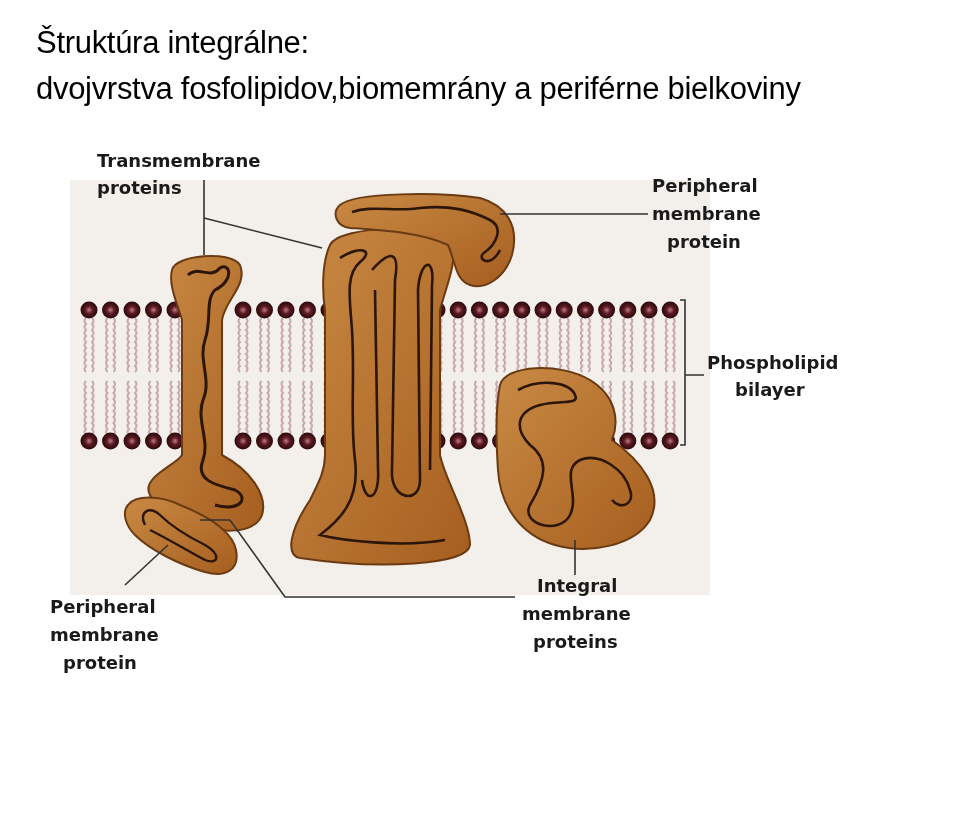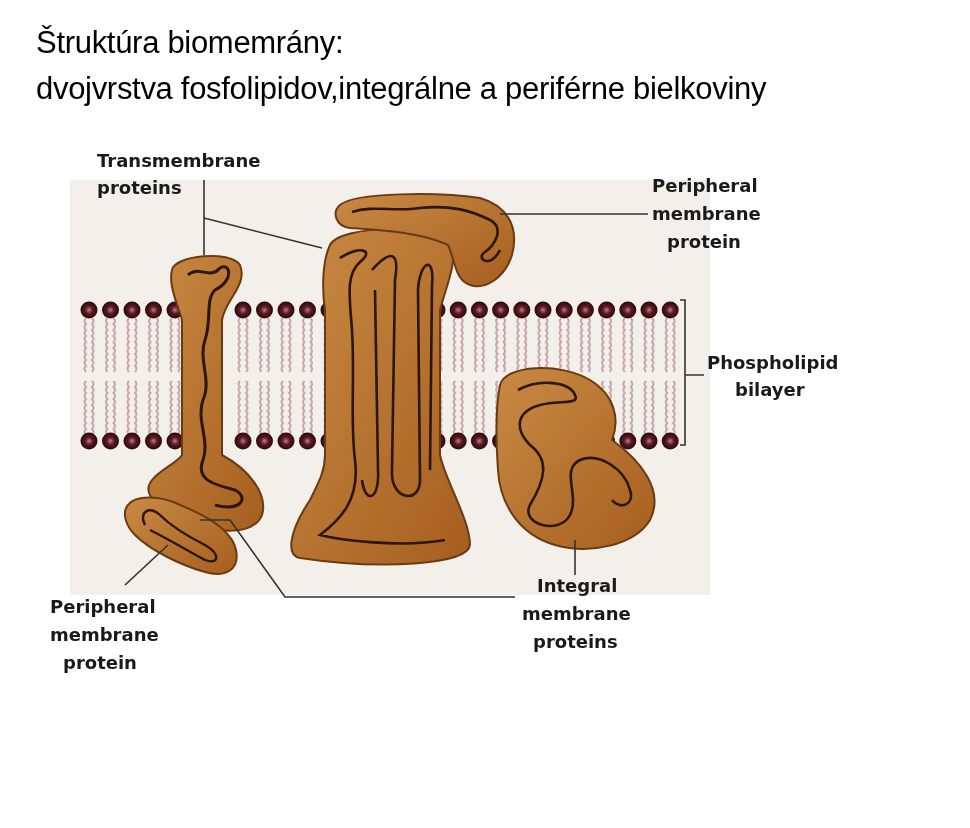--- a/index.html
+++ b/index.html
@@ -6,22 +6,22 @@
   body { width:970px; height:828px; position:relative; overflow:hidden; font-family:"Liberation Sans", sans-serif; }
   .title { position:absolute; left:36px; font-size:31px; color:#000; white-space:nowrap; letter-spacing:-0.3px; }
   #t1 { top:25px; }
   #t2 { top:71px; }
   svg { position:absolute; left:0; top:0; }
   .lbl { font-family:"DejaVu Sans", sans-serif; font-weight:bold; font-size:18px; fill:#1a1a1a; }
 </style>
 </head>
 <body>
 
-<div class="title" id="t1">Štruktúra biomemrány:</div>
-<div class="title" id="t2">dvojvrstva fosfolipidov,integrálne a periférne bielkoviny</div>
+<div class="title" id="t1">Štruktúra integrálne:</div>
+<div class="title" id="t2">dvojvrstva fosfolipidov,biomemrány a periférne bielkoviny</div>
 
 <svg width="970" height="828" viewBox="0 0 970 828">
   <defs>
     <radialGradient id="headGrad" cx="50%" cy="50%" r="50%">
       <stop offset="0%" stop-color="#c27a85"></stop>
       <stop offset="45%" stop-color="#5a1a22"></stop>
       <stop offset="100%" stop-color="#2a080c"></stop>
     </radialGradient>
     <linearGradient id="protGrad" x1="0" y1="0" x2="1" y2="1">
       <stop offset="0%" stop-color="#c98a45"></stop>

